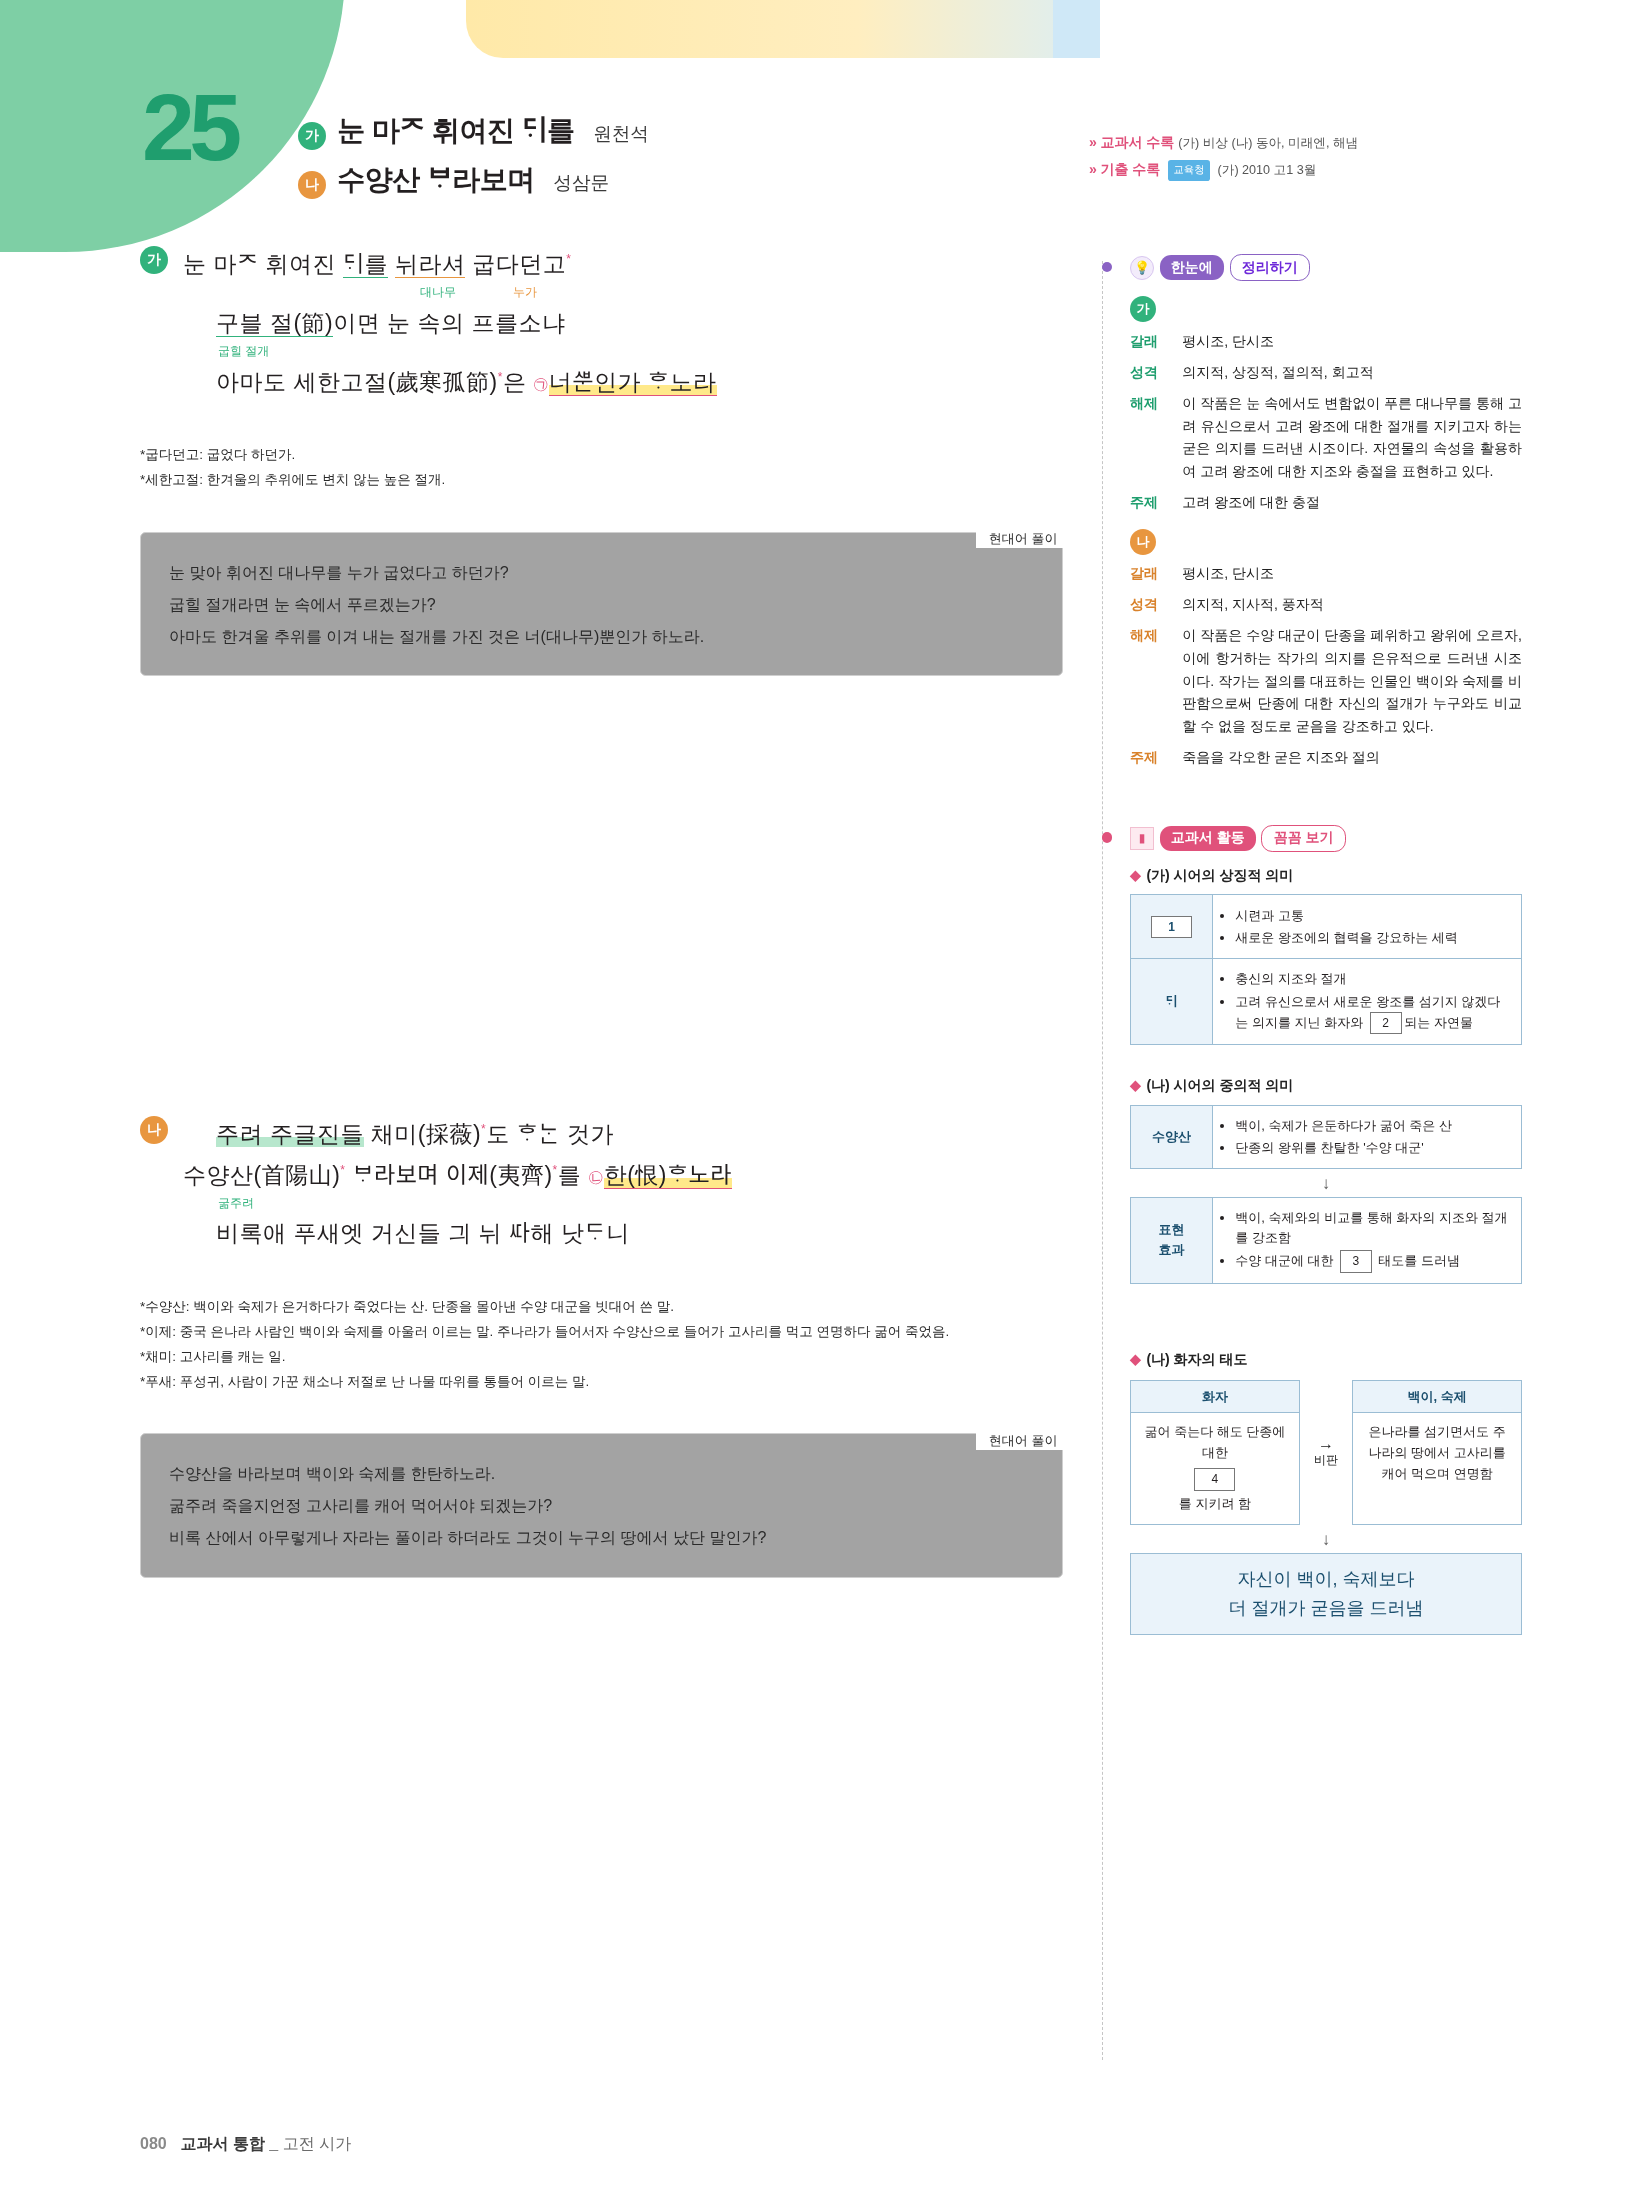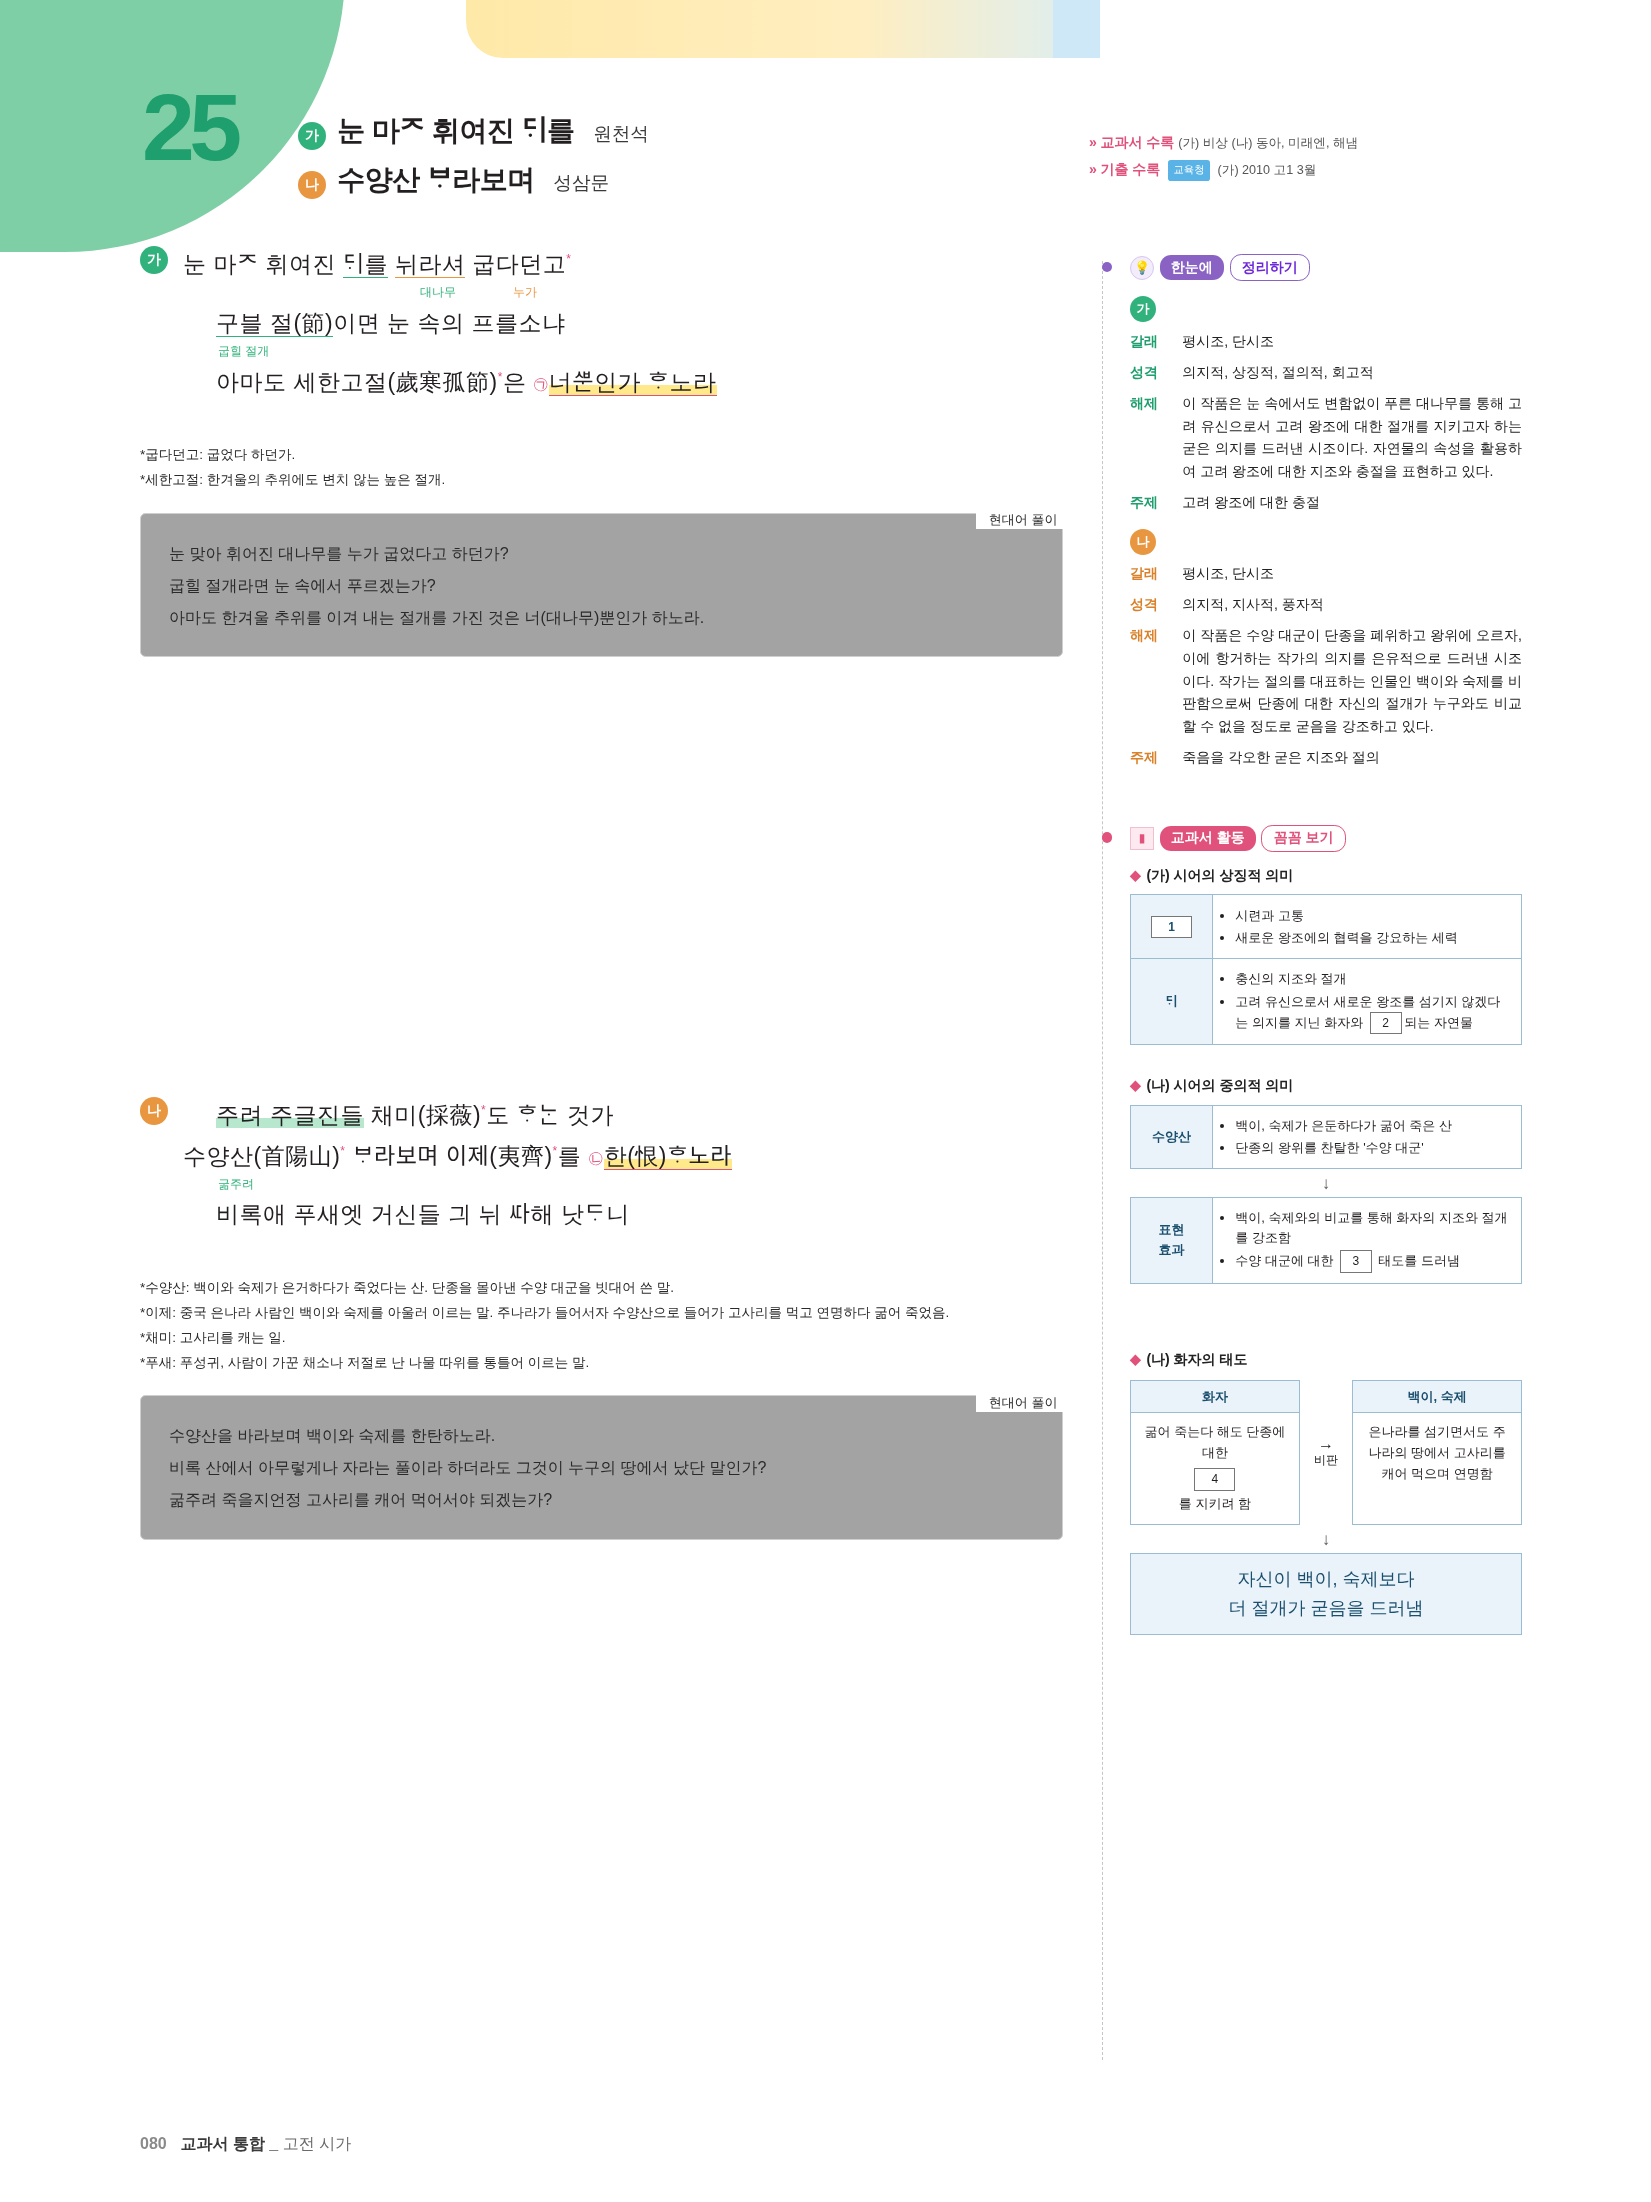--- a/index.html
+++ b/index.html
@@ -83,21 +83,21 @@
   .annot.org { color:#e8963f; }
   .circ { color:#e0517b; font-size:15px; vertical-align:0.9px; }
 
   .annot-row { position:relative; height:18.6px; }
   .annot-row span { position:absolute; font-size:12px; }
 
   .footnotes { margin-top:41px; font-size:13.5px; line-height:1.85; color:#2a2a2a; }
   .footnotes div { text-indent:-11.2px; padding-left:11.2px; }
 
   
-  .trans-wrap { margin-top:20px; position:relative; }
+  .trans-wrap { margin-top:39px; position:relative; }
   .trans-tab {
     position:absolute; right:0; top:-1.9px; font-size:13px; color:#2a2a2a;
     background:#fff; padding:0 5.6px 0 13px; z-index:2;
   }
   .trans-box {
     border:0.9px solid #cfcfcf; border-radius:5.6px; padding:24px 28px 22.4px 28px;
     font-size:16px; line-height:2.0; color:#2a2a2a; margin-top:11.2px; background:#a3a3a3;
   }
 
   
@@ -282,22 +282,22 @@
     <div>*수양산: 백이와 숙제가 은거하다가 죽었다는 산. 단종을 몰아낸 수양 대군을 빗대어 쓴 말.</div>
     <div>*이제: 중국 은나라 사람인 백이와 숙제를 아울러 이르는 말. 주나라가 들어서자 수양산으로 들어가 고사리를 먹고 연명하다 굶어 죽었음.</div>
     <div>*채미: 고사리를 캐는 일.</div>
     <div>*푸새: 푸성귀, 사람이 가꾼 채소나 저절로 난 나물 따위를 통틀어 이르는 말.</div>
   </div>
 
   <div class="trans-wrap">
     <div class="trans-tab">현대어 풀이</div>
     <div class="trans-box">
       <div>수양산을 바라보며 백이와 숙제를 한탄하노라.</div>
+      <div>굶주려 죽을지언정 고사리를 캐어 먹어서야 되겠는가?</div>
       <div>비록 산에서 아무렇게나 자라는 풀이라 하더라도 그것이 누구의 땅에서 났단 말인가?</div>
-      <div>굶주려 죽을지언정 고사리를 캐어 먹어서야 되겠는가?</div>
     </div>
   </div>
 </div>
 
 <div class="vdiv"></div>
 
 <div class="rightcol">
 
   <div class="sect-head">
     <span class="sect-dot"></span>

